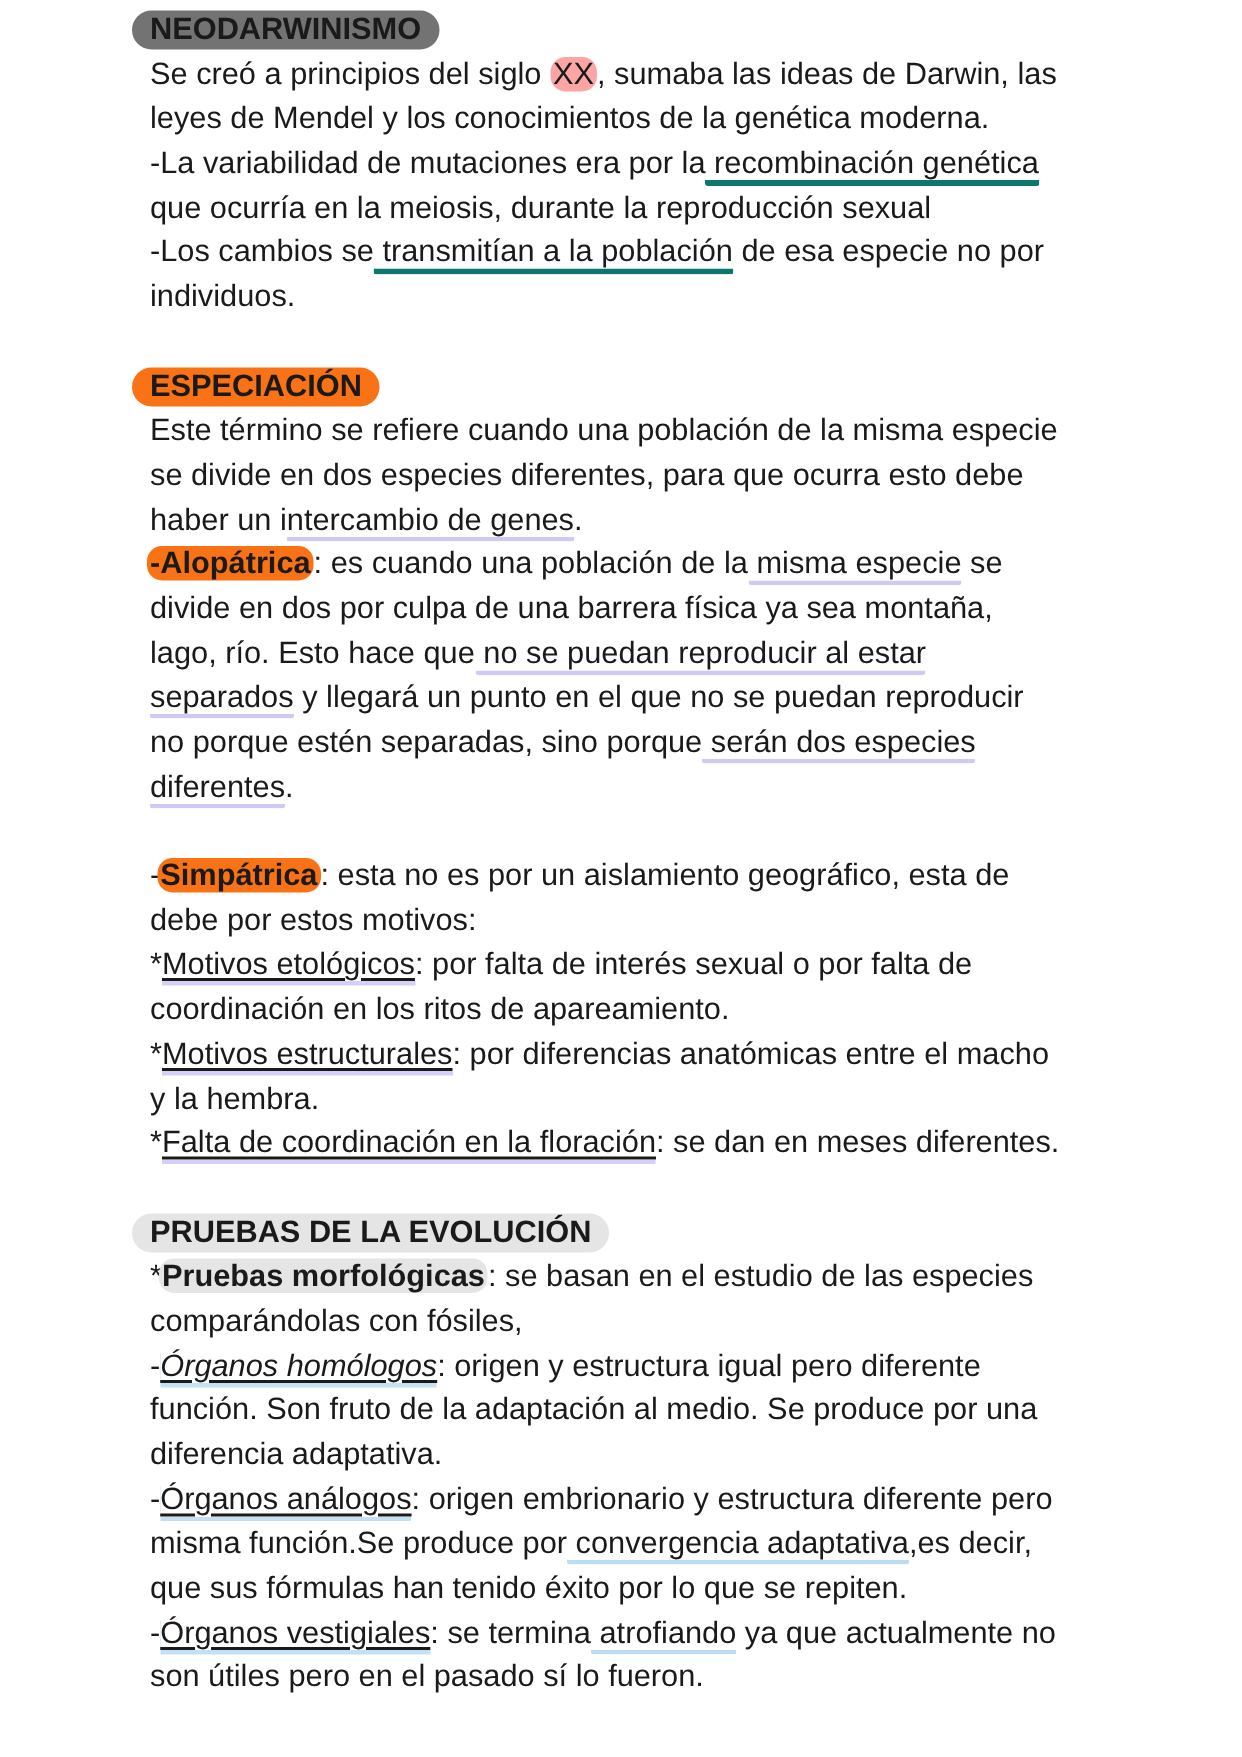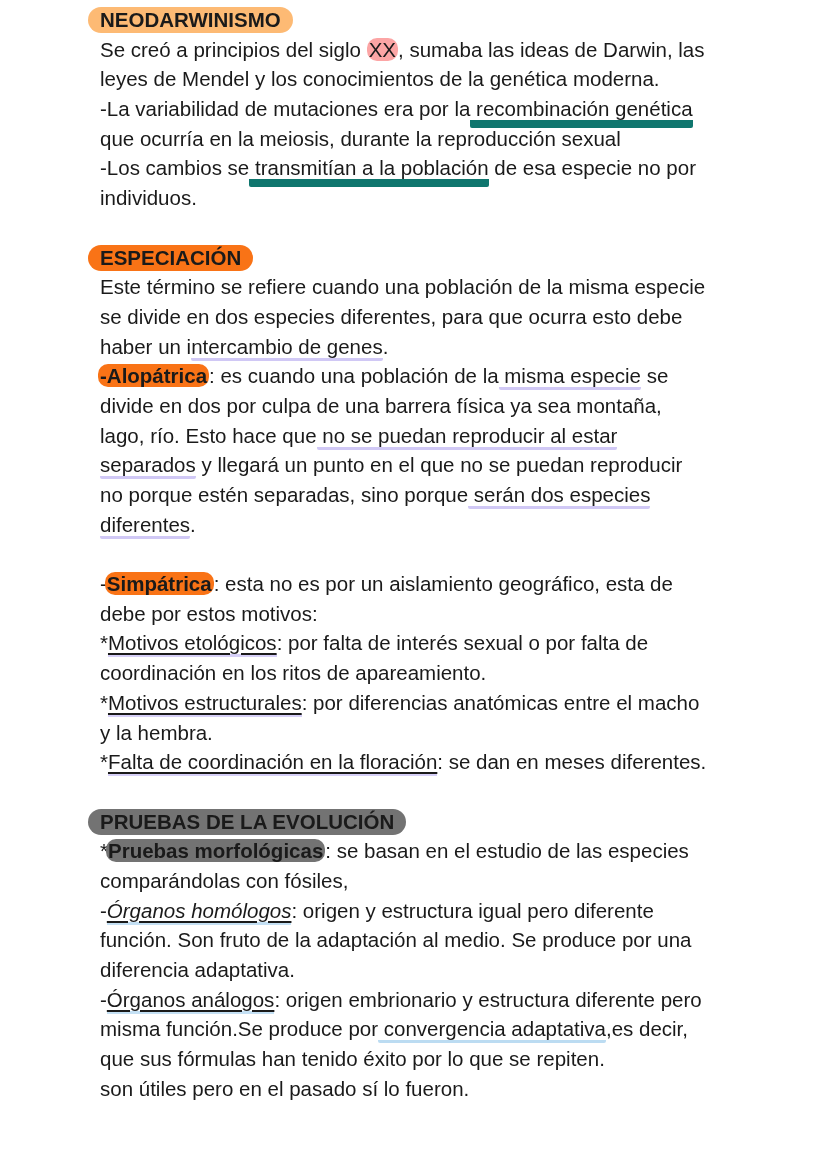--- a/index.html
+++ b/index.html
@@ -3,24 +3,24 @@
 <meta charset="utf-8">
 <style>
   html, body { margin:0; padding:0; background:#ffffff; }
   body { width:828px; height:1171px; position:relative; overflow:hidden;
          font-family:"Liberation Sans", "DejaVu Sans", sans-serif; color:#1a1a1a; }
   .page { position:absolute; left:100px; top:5px; width:700px; font-size:20.5px; line-height:29.7px; }
   .line { white-space:nowrap; height:29.7px; }
   .blank { height:29.7px; }
   .heading { display:inline-block; font-weight:bold; padding:0 12px; margin-left:-12px;
              border-radius:14px; line-height:26px; }
-  .hl-green { background:#fdba74; }
+  .hl-green { background:#737373; }
   .hl-purple { background:#f97316; }
-  .hl-blue { background:#737373; }
-  .ul-green { text-decoration:none; border-bottom:8px solid #0f766e; border-radius:2px; }
+  .hl-blue { background:#e5e5e5; }
+  .ul-green { text-decoration:none; border-bottom:4px solid #0f766e; border-radius:2px; }
   .ul-purple { text-decoration:none; border-bottom:3px solid #d0c8f5; border-radius:2px; }
   .ul-blue { text-decoration:none; border-bottom:3px solid #bcdcf2; border-radius:2px; }
   .ul-black-purple { text-decoration:underline; text-decoration-thickness:1.5px; text-underline-offset:3px;
                      box-shadow:0 3px 0 -0px #d6cff7; }
   .ul-black-blue { text-decoration:underline; text-decoration-thickness:1.5px; text-underline-offset:3px;
                    box-shadow:0 3px 0 0 #c4e0f4; }
   .b { font-weight:bold; }
   .i { font-style:italic; }
   .term-pill { border-radius:10px; padding:0 2px; margin-left:-2px; }
   .xx { background:#fca5a5; border-radius:10px; padding:0 2px; }
@@ -67,14 +67,15 @@
     <span class="heading hl-blue">PRUEBAS DE LA EVOLUCIÓN</span>
   </div>
   <div class="line"><span>*</span><span class="b hl-blue term-pill">Pruebas morfológicas</span><span>: se basan en el estudio de las especies</span></div>
   <div class="line">comparándolas con fósiles,</div>
   <div class="line"><span>-</span><span class="i ul-black-blue">Órganos homólogos</span><span>: origen y estructura igual pero diferente</span></div>
   <div class="line">función. Son fruto de la adaptación al medio. Se produce por una</div>
   <div class="line">diferencia adaptativa.</div>
   <div class="line"><span>-</span><span class="ul-black-blue">Órganos análogos</span><span>: origen embrionario y estructura diferente pero</span></div>
   <div class="line"><span>misma función.Se produce por</span><span class="ul-blue"> convergencia adaptativa</span><span>,es decir,</span></div>
   <div class="line">que  sus fórmulas han tenido éxito por lo que se repiten.</div>
+  <div class="line"><span>-</span><span class="ul-black-blue">Órganos vestigiales</span><span>: se termina</span><span class="ul-blue"> atrofiando</span><span> ya que actualmente no</span></div>
   <div class="line">son útiles pero en el pasado sí lo fueron.</div>
 </div>
 
 </body></html>

